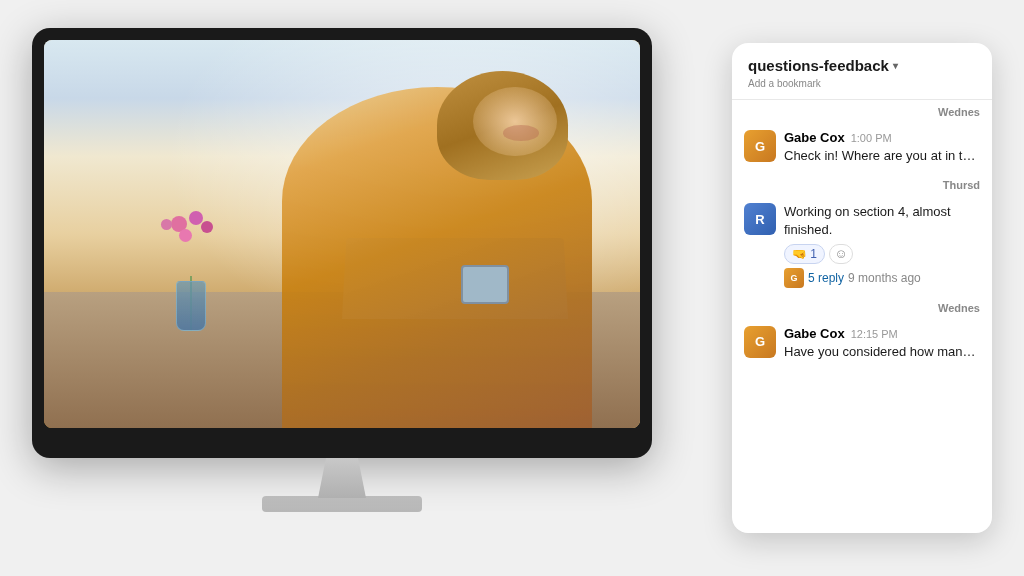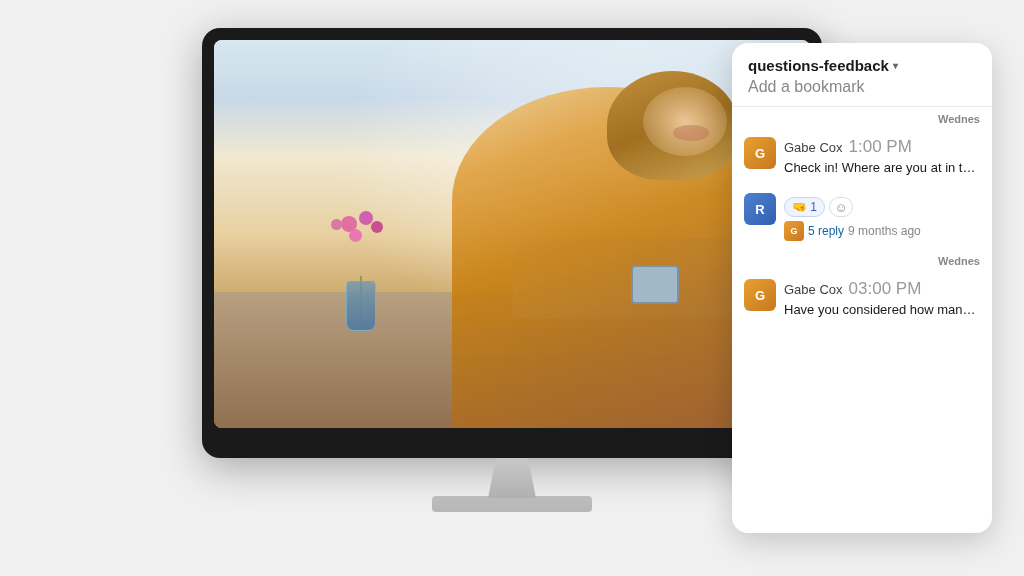--- a/index.html
+++ b/index.html
@@ -13,21 +13,21 @@
       justify-content: center;
       font-family: -apple-system, BlinkMacSystemFont, 'Segoe UI', sans-serif;
     }
 
     .scene {
       position: relative;
       width: 980px;
       height: 550px;
       display: flex;
       align-items: center;
-      justify-content: center;
+      justify-content: flex-start;
     }
 
     
     .imac {
       position: relative;
       width: 640px;
       height: 520px;
       display: flex;
       flex-direction: column;
       align-items: center;
@@ -141,21 +141,21 @@
       align-items: center;
       gap: 4px;
     }
 
     .chevron-icon {
       font-size: 10px;
       color: #666;
     }
 
     .chat-bookmark {
-      font-size: 16px;
+      font-size: 10px;
       color: #888;
       margin-top: 4px;
     }
 
     .chat-body {
       flex: 1;
       overflow: hidden;
       display: flex;
       flex-direction: column;
     }
@@ -205,26 +205,26 @@
 
     .message-header {
       display: flex;
       align-items: baseline;
       gap: 6px;
       margin-bottom: 2px;
     }
 
     .message-sender {
       font-size: 13px;
-      font-weight: 400;
-      color: #404040;
+      font-weight: 700;
+      color: #000000;
     }
 
     .message-time {
-      font-size: 17px;
+      font-size: 11px;
       color: #999;
     }
 
     .message-text {
       font-size: 13px;
       color: #1a1a1a;
       line-height: 1.4;
     }
 
     .bullet-list {
@@ -349,24 +349,26 @@
         <div class="avatar avatar-gabe">G</div>
         <div class="message-content">
           <div class="message-header">
             <span class="message-sender">Gabe Cox</span>
             <span class="message-time">1:00 PM</span>
           </div>
           <div class="message-text truncated">Check in! Where are you at in the cour</div>
         </div>
       </div>
 
+      <div class="date-divider">Thursd</div>
 
       <div class="message-group">
         <div class="avatar avatar-rich">R</div>
         <div class="message-content">
+          <div class="message-text">Working on section 4, almost finished.</div>
           <div class="reactions">
             <span class="reaction-pill">🤜 1</span>
             <span class="add-reaction">☺</span>
           </div>
           <div class="reply-info">
             <div class="reply-avatars">
               <div class="avatar avatar-gabe avatar-small">G</div>
             </div>
             <span>5 reply</span>
             <span style="color:#888;">9 months ago</span>
@@ -374,21 +376,21 @@
         </div>
       </div>
 
       <div class="date-divider">Wednes</div>
 
       <div class="message-group">
         <div class="avatar avatar-gabe2">G</div>
         <div class="message-content">
           <div class="message-header">
             <span class="message-sender">Gabe Cox</span>
-            <span class="message-time">03:00 PM</span>
+            <span class="message-time">12:15 PM</span>
           </div>
           <div class="message-text truncated">Have you considered how many coachi</div>
 
         </div>
       </div>
     </div>
   </div>
 
 </div>
 

